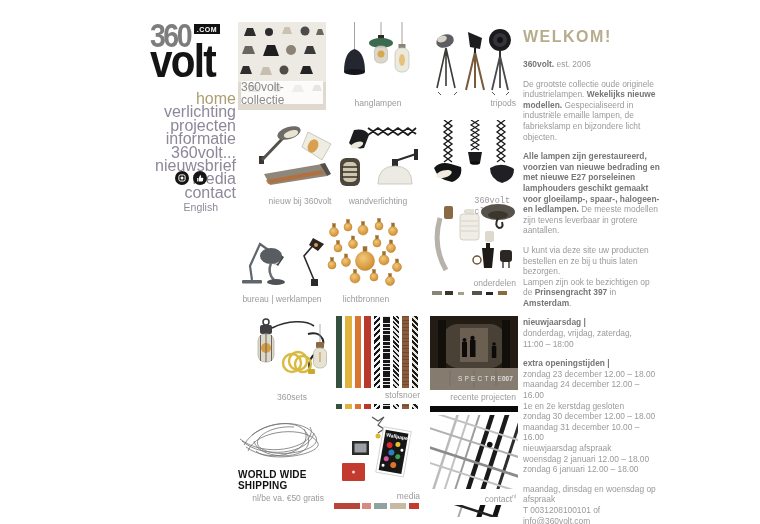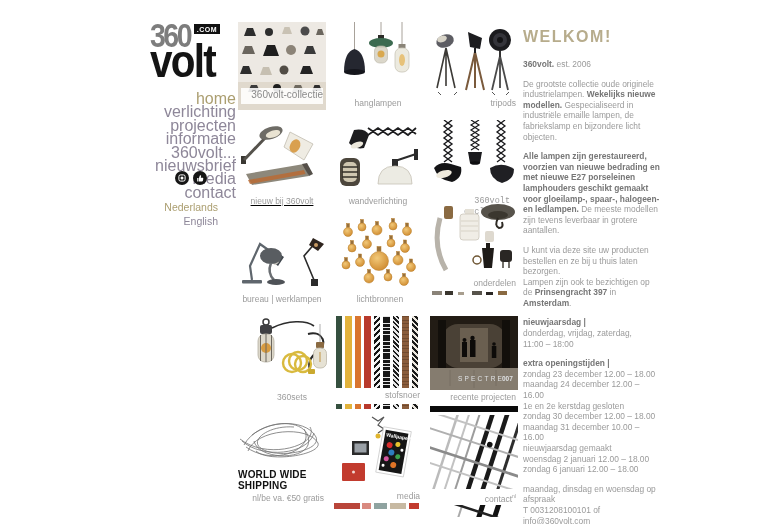--- a/index.html
+++ b/index.html
@@ -23,21 +23,21 @@
   .lang{position:absolute;left:100px;top:200px;width:118px;text-align:right;font-size:10.5px;line-height:14px;}
   .lang-item{color:#8e8799;cursor:pointer;}
   .lang-item.active{color:#ab9e70;}
 
   
   .tile{position:absolute;width:88px;cursor:pointer;}
   .tile svg{display:block;}
   .cap{font-size:8.5px;color:#9b9b9b;line-height:11px;margin-top:2px;}
   .cap.center{text-align:center;}
   .cap.right{text-align:right;padding-right:2px;}
-  .overlay-cap{position:absolute;left:3px;right:3px;bottom:6px;background:rgba(255,255,255,.88);height:16px;line-height:13px;text-align:right;font-size:10px;color:#8a8a8a;}
+  .overlay-cap{position:absolute;left:3px;right:3px;bottom:6px;background:rgba(255,255,255,.88);height:23px;line-height:13px;text-align:left;font-size:12px;color:#8a8a8a;}
   .ship-text{font-size:10px;font-weight:bold;color:#111;letter-spacing:.2px;margin-top:2px;}
   .stripes{display:flex;gap:3.2px;height:72px;padding-left:2px;}
   .stripes div{width:6.3px;height:100%;}
   .dashrow{display:flex;gap:3.2px;height:5px;margin-top:3px;padding-left:2px;}
   .dashrow div{width:6.3px;height:100%;}
   .blackbar{height:6px;background:#0a0a0a;margin-top:3px;}
 
   .s1{background:#35503f;} .s2{background:#e2b33c;} .s3{background:#d9752f;} .s4{background:#b8392c;}
   .s5{background:repeating-linear-gradient(135deg,#141414 0 2.2px,#f2f2f2 2.2px 4.4px);}
   .s6{background:repeating-linear-gradient(0deg,#161616 0 2.8px,#e8e8e8 2.8px 3.6px);}
@@ -82,21 +82,20 @@
       <rect x="3.9" y="3.9" width="6.2" height="6.2" rx="1.7" fill="none" stroke="#fff" stroke-width="1"></rect>
       <circle cx="7" cy="7" r="1.5" fill="#fff"></circle>
     </svg>
     <svg width="14" height="14" viewBox="0 0 14 14">
       <circle cx="7" cy="7" r="7" fill="#151515"></circle>
       <path d="M4.2 6.9h1.3v3.6H4.2z M6 10.5h2.9c.5 0 .9-.3 1-.8l.4-2c.1-.5-.3-1-.9-1H7.8l.3-1.5c.1-.5-.2-.9-.7-.9-.3 0-.6.2-.7.5L6 6.9z" fill="#fff"></path>
     </svg>
   </div>
 
   <div class="lang">
-    <div class="lang-item active">Nederlands</div>
     <div class="lang-item">English</div>
   </div>
 
   <div class="tile" style="left:238px;top:22px;">
     <svg width="88" height="88" viewBox="0 0 88 88">
       <rect width="88" height="88" fill="#ede9e3"></rect>
       <rect y="60" width="88" height="28" fill="#e0d9cd"></rect>
       <g fill="#2d2d2d">
         <path d="M6 14 l3 -8 h6 l3 8 z"></path>
         <path d="M44 12 l2.5 -7 h5 l2.5 7 z" fill="#c9c2b4"></path>
@@ -154,21 +153,21 @@
       <g stroke="#555" stroke-width="1">
           <line x1="8" y1="70" x2="11" y2="73"></line>
           <line x1="24" y1="73" x2="27" y2="70"></line>
           <line x1="62" y1="70" x2="65" y2="73"></line>
           <line x1="76" y1="73" x2="79" y2="70"></line>
         </g>
     </svg>
     <div class="cap right">tripods</div>
   </div>
 
-  <div class="tile" style="left:238px;top:120px;text-decoration:underline;">
+  <div class="tile" style="left:256px;top:120px;">
     <svg width="88" height="74" viewBox="0 0 88 74">
       <rect x="3" y="36" width="5" height="8" fill="#3a3833"></rect>
       <line x1="6" y1="40" x2="28" y2="17" stroke="#55524c" stroke-width="3"></line>
       <ellipse cx="33" cy="13" rx="12" ry="6" fill="#6e6c66" transform="rotate(-18 33 13)"></ellipse>
       <ellipse cx="35" cy="14" rx="7.5" ry="3.5" fill="#e9e3d2" transform="rotate(-18 35 14)"></ellipse>
       <path d="M52 12 L75 24 L66 40 L46 27 Z" fill="#efece3" stroke="#c2bdb0" stroke-width=".8"></path>
       <ellipse cx="57" cy="26" rx="5" ry="7" fill="#d9a050" transform="rotate(25 57 26)"></ellipse>
       <path d="M8 54 L66 44 L71 56 L14 65 Z" fill="#8d887b"></path>
       <path d="M10 60 L66 50 L67.5 54 L12 64 Z" fill="#b86b35" opacity=".85"></path>
       <path d="M64 44 L71 56 L75 54 L69 43 Z" fill="#55504a"></path>
@@ -220,21 +219,21 @@
       <path d="M33 45 Q29 55 36 62" stroke="#6a6e72" stroke-width="2.5" fill="none"></path>
       <ellipse cx="38" cy="64" rx="9" ry="3" fill="#4e5257"></ellipse>
       <rect x="73" y="61" width="7" height="7" fill="#2b2b2b"></rect>
       <path d="M76 62 L66 38 L78 24" stroke="#2b2b2b" stroke-width="1.6" fill="none"></path>
       <path d="M75 20 L86 26 L80 33 L71 27 Z" fill="#2e241e"></path>
       <circle cx="78" cy="27" r="2" fill="#c89a62"></circle>
     </svg>
     <div class="cap center">bureau | werklampen</div>
   </div>
 
-  <div class="tile" style="left:336px;top:218px;">
+  <div class="tile" style="left:322px;top:218px;">
     <svg width="88" height="74" viewBox="0 0 88 74">
       <defs>
         <radialGradient id="gb" cx="40%" cy="35%" r="70%">
           <stop offset="0%" stop-color="#f2c979"></stop>
             <stop offset="100%" stop-color="#cf8a2e"></stop>
         </radialGradient>
       </defs>
       <g stroke="#b97e2a" stroke-width=".5" fill="url(#gb)">
         <rect x="10.5" y="5.5" width="3" height="4" fill="#96703c"></rect>
           <circle cx="12" cy="14" r="4.5"></circle>
@@ -477,21 +476,21 @@
     <p><span>U kunt via deze site uw producten bestellen en ze bij u thuis laten bezorgen.</span><br><span>Lampen zijn ook te bezichtigen op de </span><b>Prinsengracht 397</b><span> in </span><b>Amsterdam</b><span>.</span></p>
 
     <p><b>nieuwjaarsdag |</b><br><span>donderdag, vrijdag, zaterdag,</span><br><span>11:00 – 18:00</span></p>
 
     <p><b>extra openingstijden |</b><br>
       <span>zondag 23 december 12.00 – 18.00</span><br>
       <span>maandag 24 december 12.00 – 16.00</span><br>
       <span>1e en 2e kerstdag gesloten</span><br>
       <span>zondag 30 december 12.00 – 18.00</span><br>
       <span>maandag 31 december 10.00 – 16.00</span><br>
-      <span>nieuwjaarsdag gemaakt</span><br>
+      <span>nieuwjaarsdag afspraak</span><br>
       <span>woensdag 2 januari 12.00 – 18.00</span><br>
       <span>zondag 6 januari 12.00 – 18.00</span>
     </p>
 
     <p><span>maandag, dinsdag en woensdag op afspraak</span><br><span>T 0031208100101 of </span><a class="email">info@360volt.com</a></p>
   </div>
 
 </div>
 
 </body></html>

